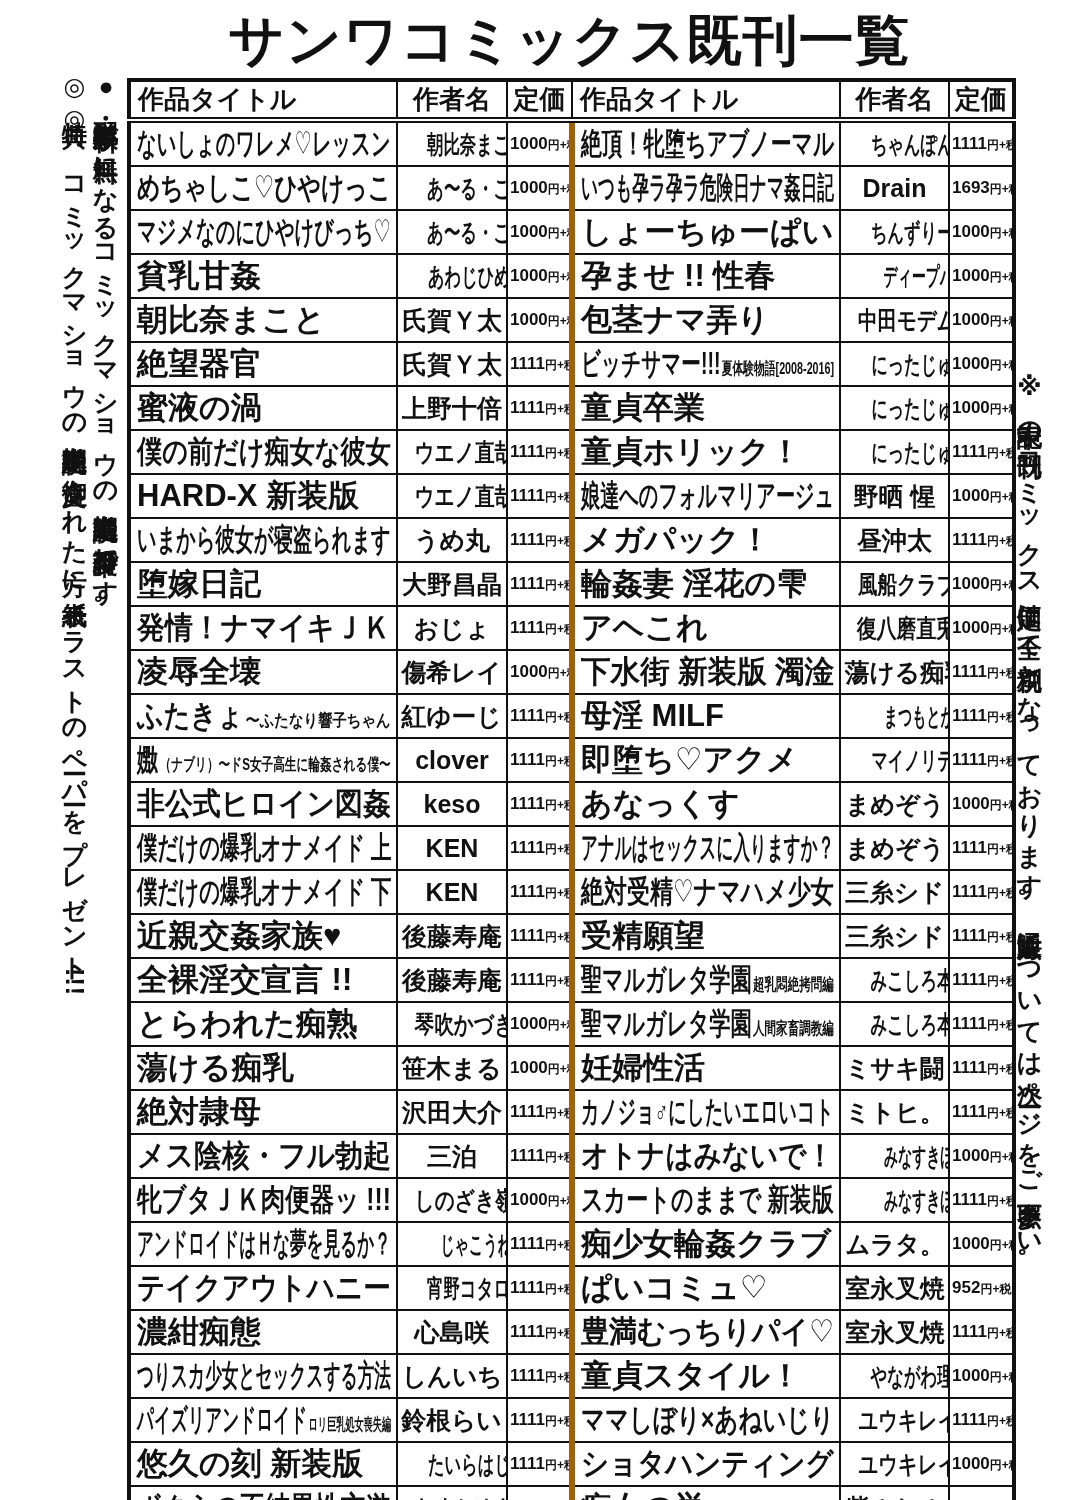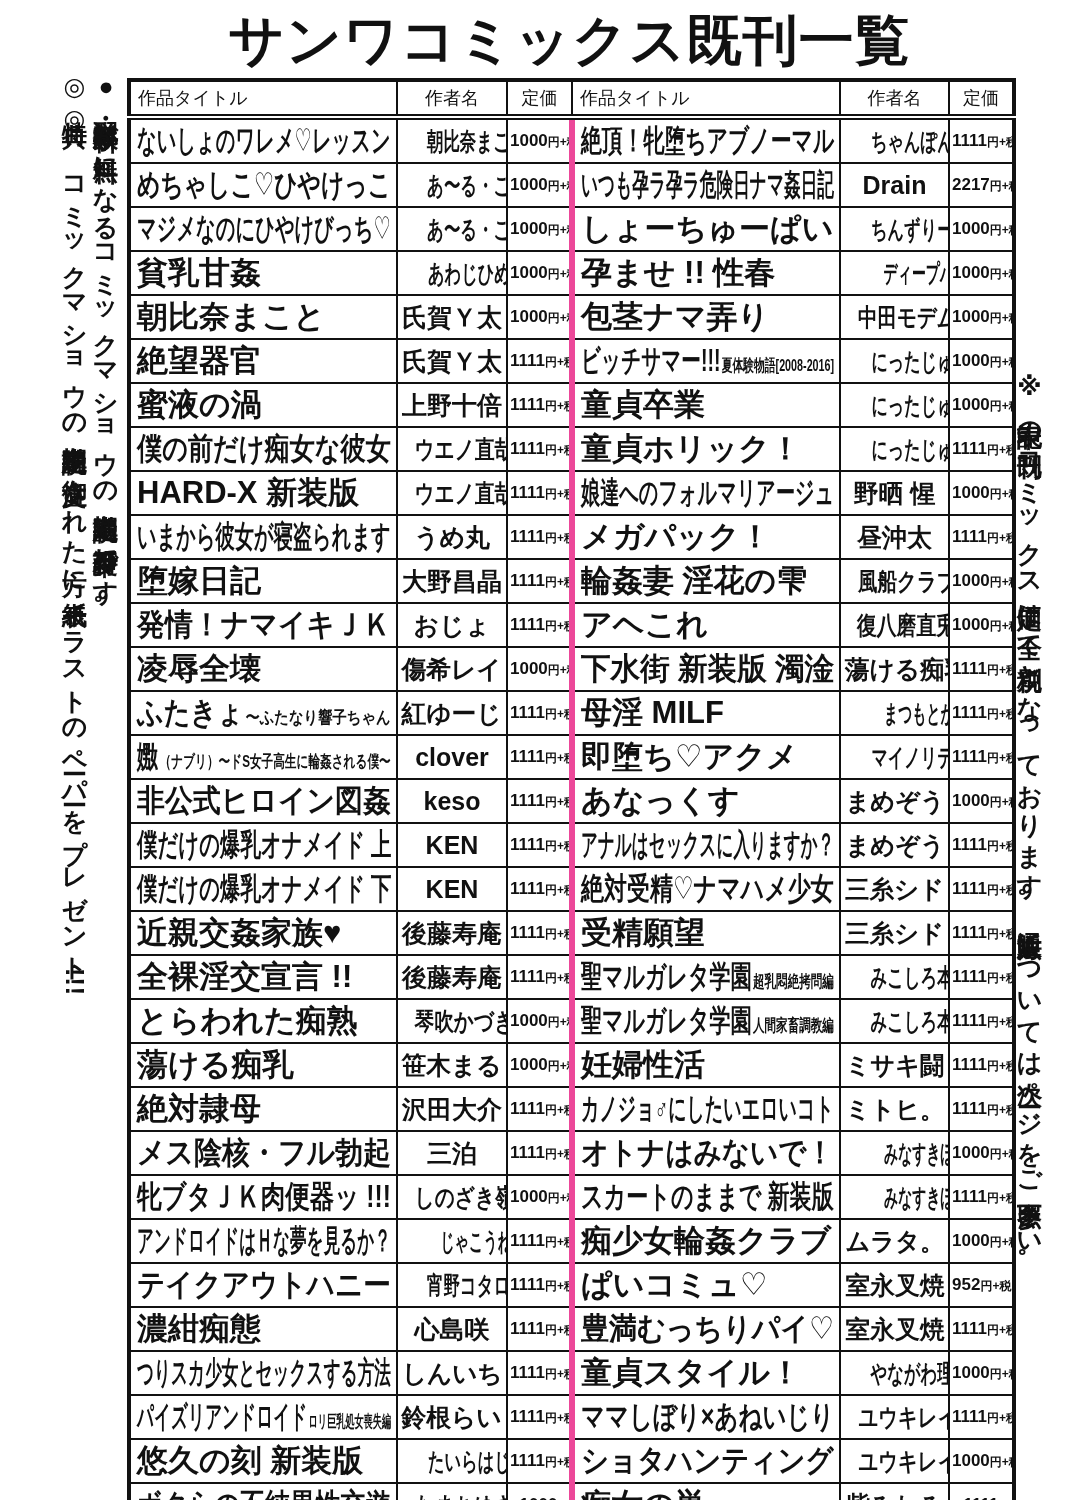--- a/index.html
+++ b/index.html
@@ -27,28 +27,28 @@
     border-collapse:collapse;table-layout:fixed;
     border:4px solid #111;
   }
   .catalog col.c1{width:268px}.catalog col.c2{width:110px}.catalog col.c3{width:65px}
   .catalog col.c4{width:268px}.catalog col.c5{width:109px}.catalog col.c6{width:65px}
   .catalog th,.catalog td{
     border:2px solid #111;height:42px;padding:0 3px;overflow:hidden;
     vertical-align:middle;white-space:nowrap;
   }
   .catalog th{
-    height:32px;font-size:18px;font-weight:400;border-bottom:6px double #111;
+    height:32px;font-size:26px;font-weight:700;border-bottom:6px double #111;
   }
   .catalog th.h-title{text-align:left;padding-left:7px;}
   .catalog th.h-author,.catalog th.h-price{}
   td.c-title{text-align:left;padding-left:6px;}
   td.c-author{text-align:center;}
   td.c-price{text-align:center;padding:0 2px;}
-  td.divider{border-left:6px solid #ec4899;}
+  td.divider{border-left:6px solid #a16207;}
   .fit{display:inline-block;white-space:nowrap;transform-origin:0 50%;}
   .fit-center{display:inline-block;white-space:nowrap;transform-origin:50% 50%;}
   .t-main{font-size:31px;font-weight:900;}
   .t-sub{font-size:17px;font-weight:900;margin-left:2px;}
   .a-name{font-size:25px;font-weight:900;}
   .p-amt{font-size:17px;font-weight:900;}
   .p-suffix{font-size:12px;font-weight:900;}
 </style>
 </head>
 <body>
@@ -89,21 +89,21 @@
         <td class="c-title divider"><span class="fit" style="transform: scaleX(0.672872);"><span class="t-main">絶頂！牝堕ちアブノーマル</span></span></td>
         <td class="c-author"><span class="fit-center a-name" style="transform: scaleX(0.647059);">ちゃんぽん雅</span></td>
         <td class=" c-price"><span class="p-amt">1111</span><span class="p-suffix">円+税</span></td>
       </tr>
       <tr>
         <td class="c-title"><span class="fit" style="transform: scaleX(0.736232);"><span class="t-main">めちゃしこ♡ひやけっこ</span></span></td>
         <td class="c-author"><span class="fit-center a-name" style="transform: scaleX(0.657895);">あ〜る・こが</span></td>
         <td class=" c-price"><span class="p-amt">1000</span><span class="p-suffix">円+税</span></td>
         <td class="c-title divider"><span class="fit" style="transform: scaleX(0.538298);"><span class="t-main">いつも孕ラ孕ラ危険日ナマ姦日記</span></span></td>
         <td class="c-author"><span class="fit-center a-name">Drain</span></td>
-        <td class=" c-price"><span class="p-amt">2217</span><span class="p-suffix">円+税</span></td>
+        <td class=" c-price"><span class="p-amt">1693</span><span class="p-suffix">円+税</span></td>
       </tr>
       <tr>
         <td class="c-title"><span class="fit" style="transform: scaleX(0.621027);"><span class="t-main">マジメなのにひやけびっち♡</span></span></td>
         <td class="c-author"><span class="fit-center a-name" style="transform: scaleX(0.657895);">あ〜る・こが</span></td>
         <td class=" c-price"><span class="p-amt">1000</span><span class="p-suffix">円+税</span></td>
         <td class="c-title divider"><span class="fit"><span class="t-main">しょーちゅーぱい</span></span></td>
         <td class="c-author"><span class="fit-center a-name" style="transform: scaleX(0.647059);">ちんずりーな</span></td>
         <td class=" c-price"><span class="p-amt">1000</span><span class="p-suffix">円+税</span></td>
       </tr>
       <tr>

